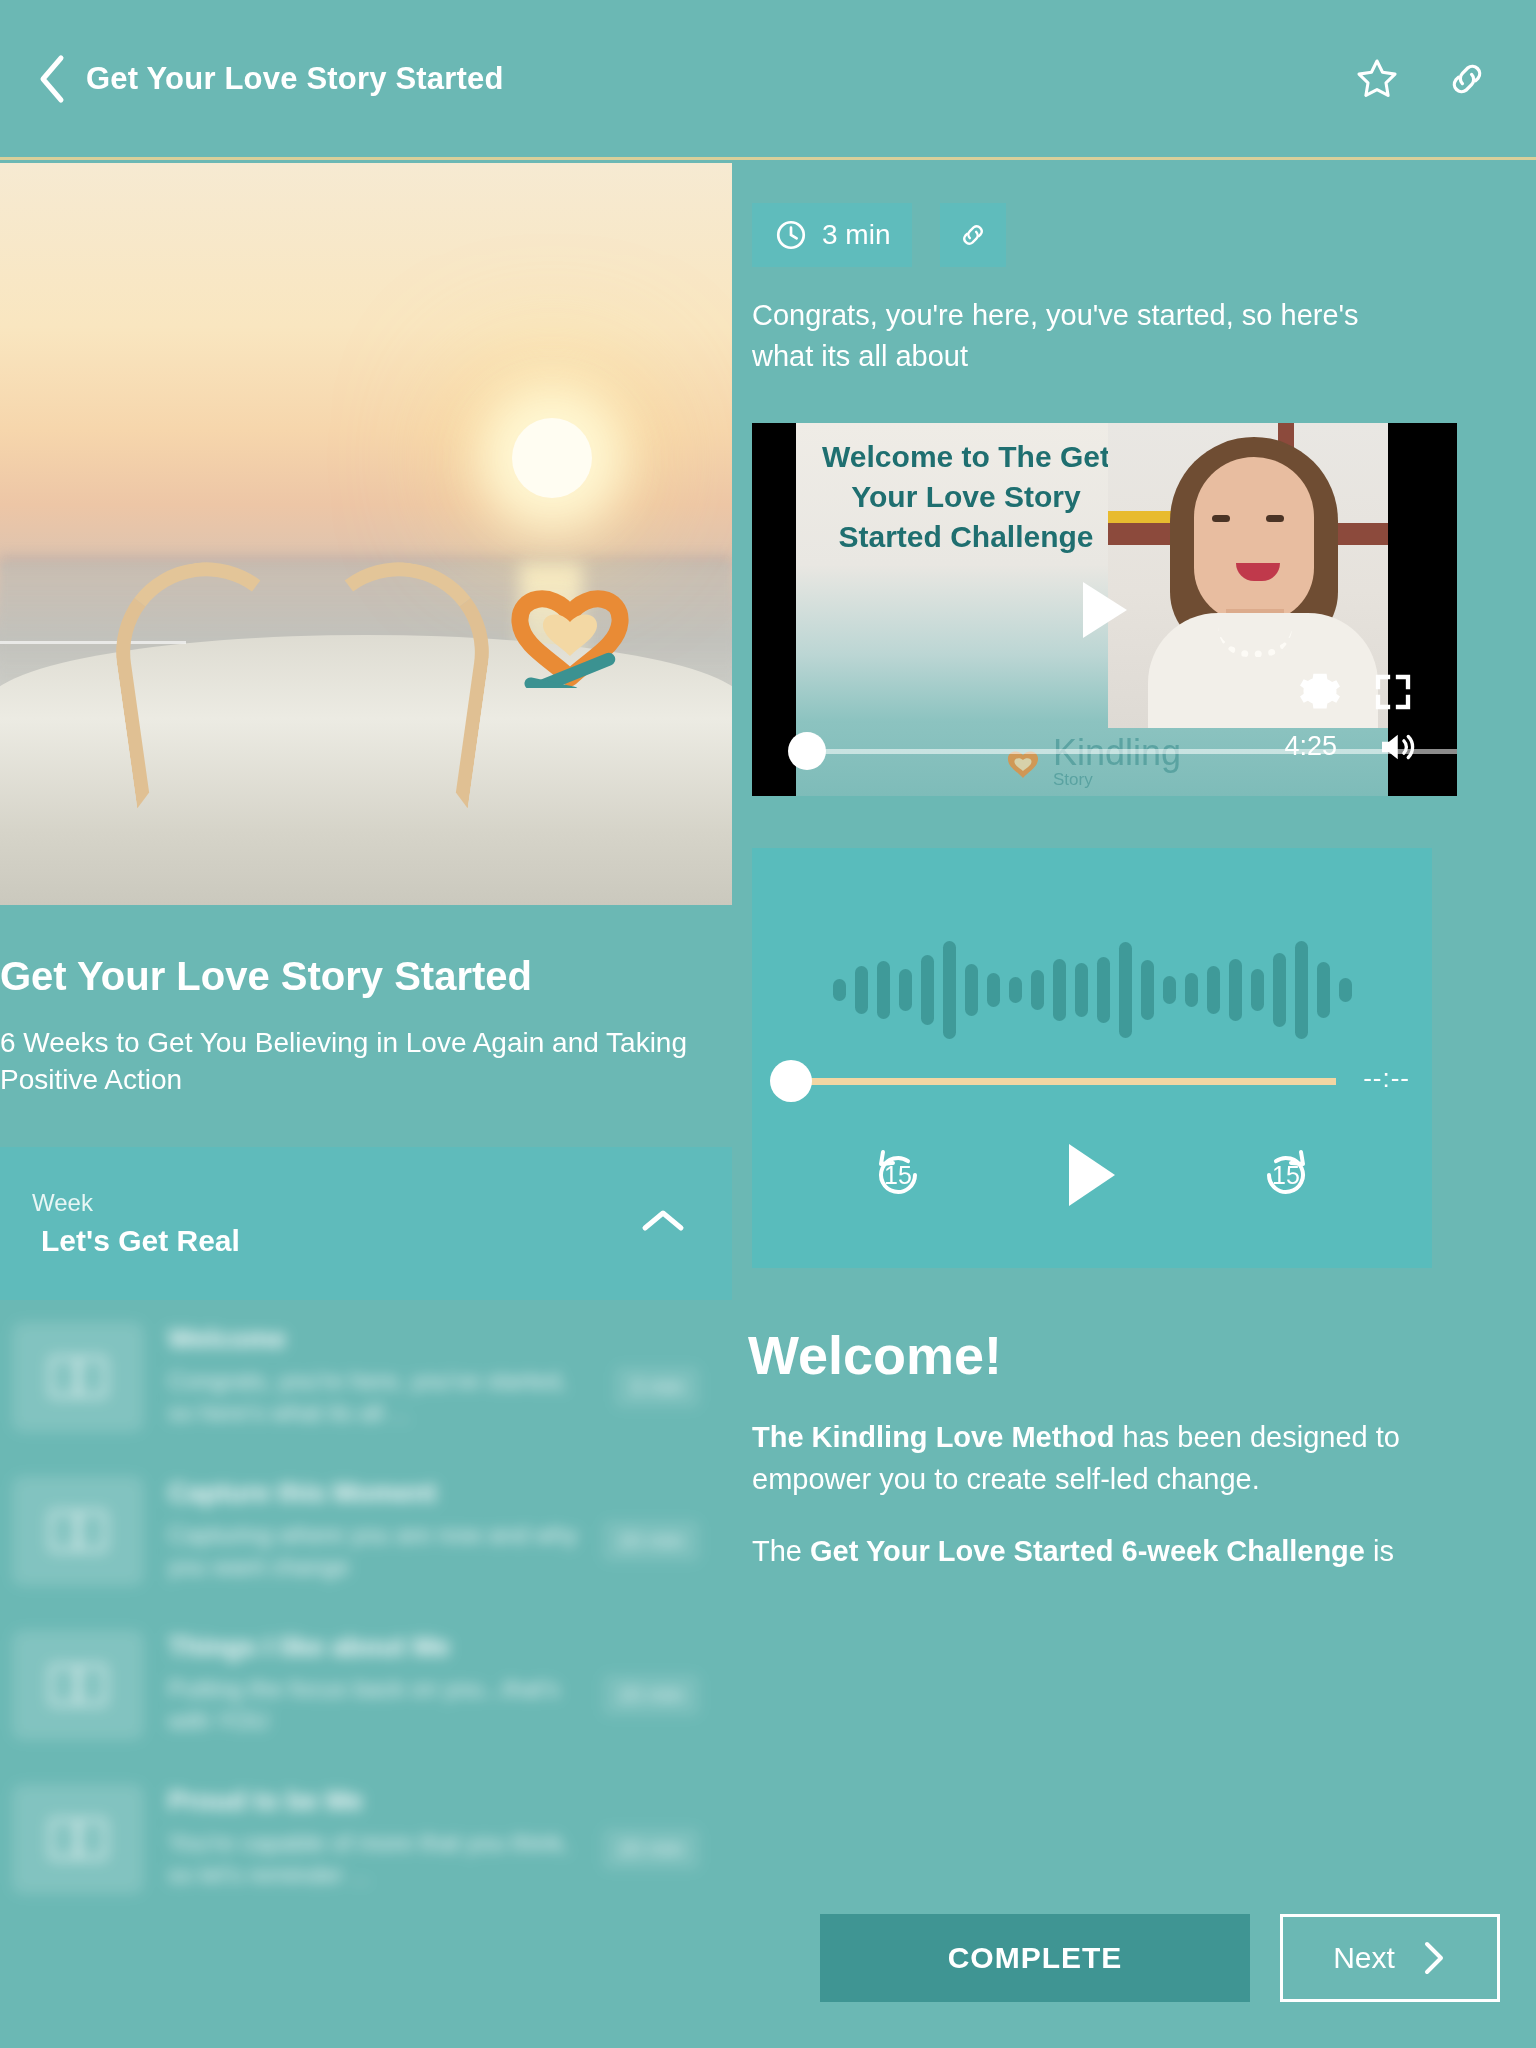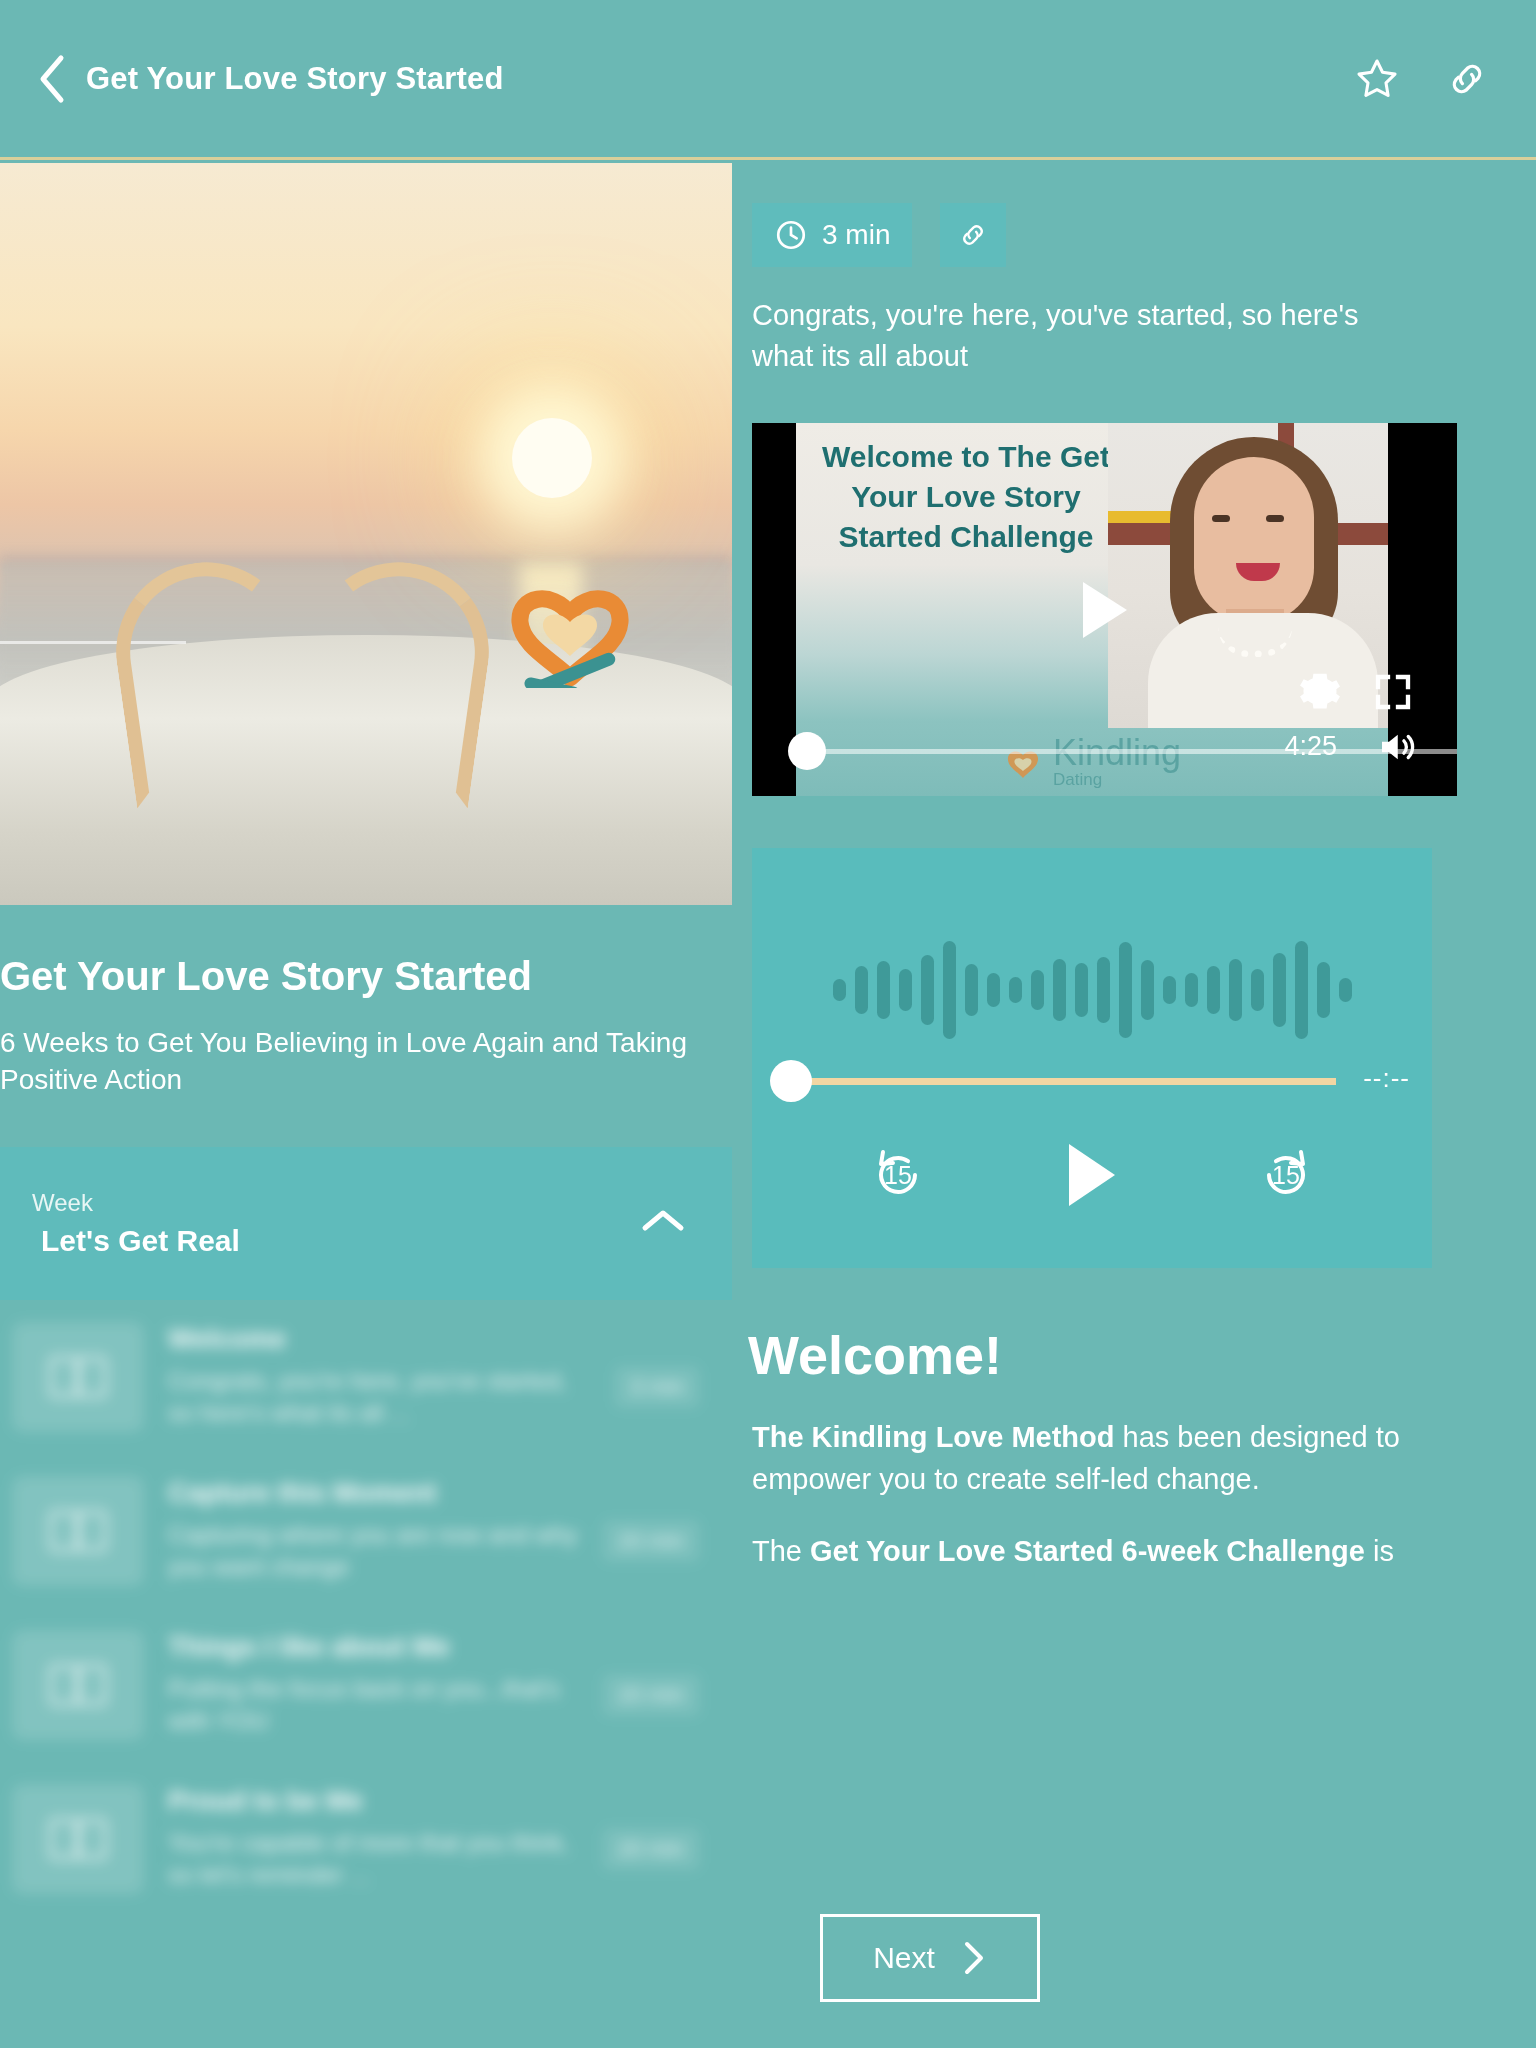--- a/index.html
+++ b/index.html
@@ -415,21 +415,21 @@
             <div class="vp-body"></div>
             <div class="vp-pearls"></div>
           </div>
           <div class="video-logo">
             <svg width="40" height="40" viewBox="0 0 40 40">
               <path d="M20 12 C15 6, 4 8, 5 17 C6 25, 15 29, 20 35 C25 29, 34 25, 35 17 C36 8, 25 6, 20 12 Z" fill="#e98b35"></path>
               <path d="M20 17 C17 14, 11 15, 11.5 19 C12 23, 17 25, 20 28 C23 25, 28 23, 28.5 19 C29 15, 23 14, 20 17 Z" fill="#f3d8a4"></path>
             </svg>
             <div>
               <div class="txt">Kindling</div>
-              <div class="sub">Dating</div>
+              <div class="sub">Story</div>
             </div>
           </div>
         </div>
         <div class="play-big"></div>
         <div class="v-bar"></div>
         <div class="v-knob"></div>
         <div class="v-ctrl v-gear">
           <svg width="44" height="44" viewBox="0 0 24 24">
             <path d="M12 8.2a3.8 3.8 0 1 0 0 7.6 3.8 3.8 0 0 0 0-7.6zm9 3.8c0-.5 0-1-.1-1.5l2-1.5-2-3.4-2.3 1a8 8 0 0 0-2.6-1.5L15.6 2H8.4l-.4 2.6A8 8 0 0 0 5.4 6l-2.3-1-2 3.4 2 1.5a9.4 9.4 0 0 0 0 3l-2 1.5 2 3.4 2.3-1a8 8 0 0 0 2.6 1.5l.4 2.7h7.2l.4-2.7a8 8 0 0 0 2.6-1.5l2.3 1 2-3.4-2-1.5c.1-.5.1-1 .1-1.5z" fill="#fff"></path>
           </svg>
@@ -504,20 +504,21 @@
       </div>
 
       <div class="para">
         <span>The </span><b>Get Your Love Started 6-week Challenge</b><span> is</span>
       </div>
 
     </div>
   </div>
 
   <div class="footer">
+    <button class="btn-complete">COMPLETE</button>
     <button class="btn-next">
       <span>Next</span>
       <svg width="26" height="34" viewBox="0 0 26 34">
         <path d="M6 3 L20 17 L6 31" fill="none" stroke="#fff" stroke-width="4" stroke-linecap="round" stroke-linejoin="round"></path>
       </svg>
     </button>
   </div>
 
 </div>
 

